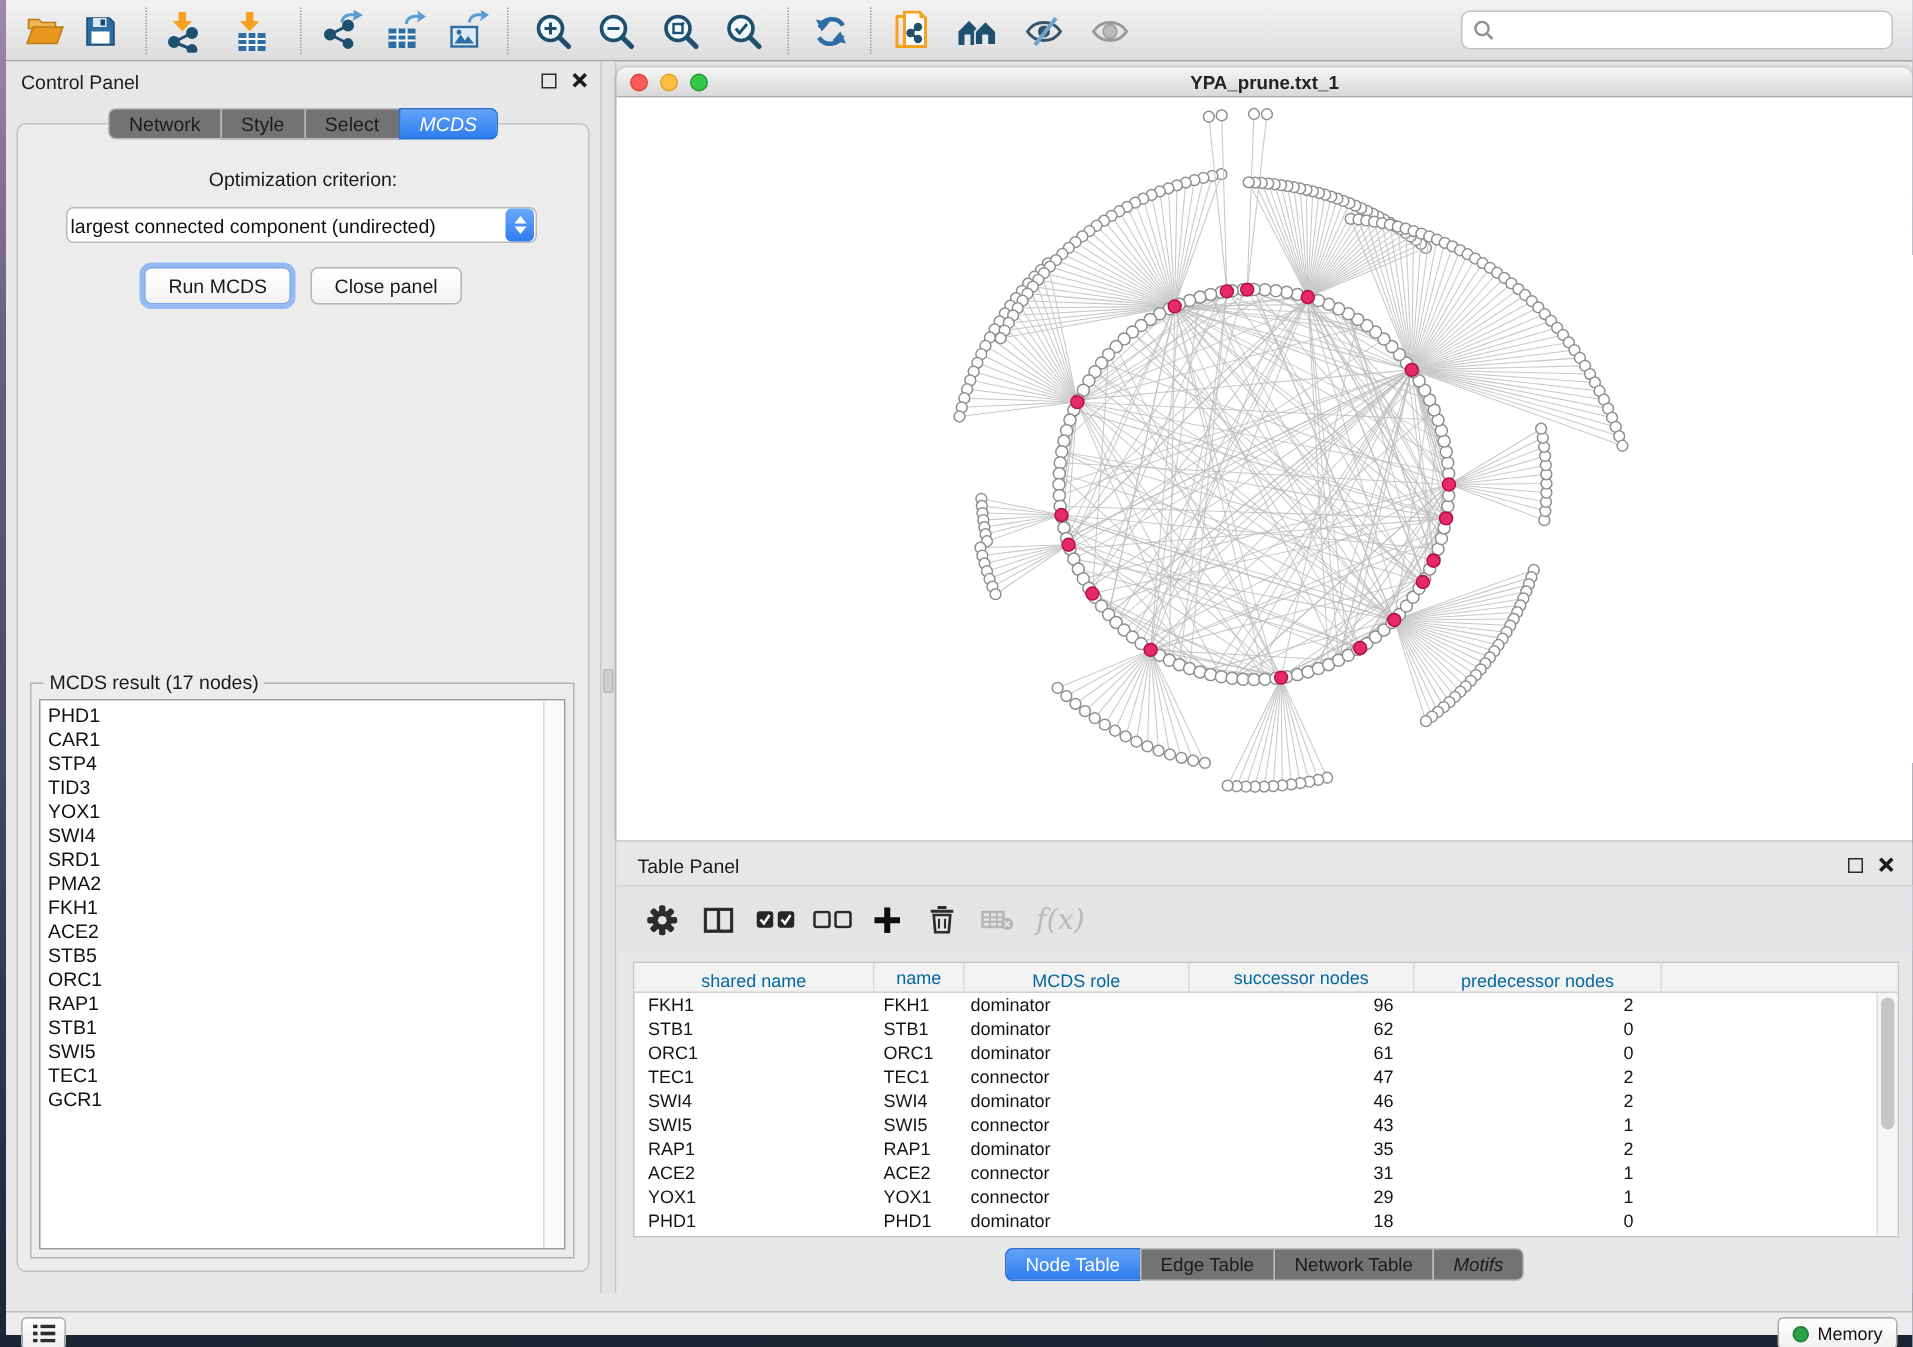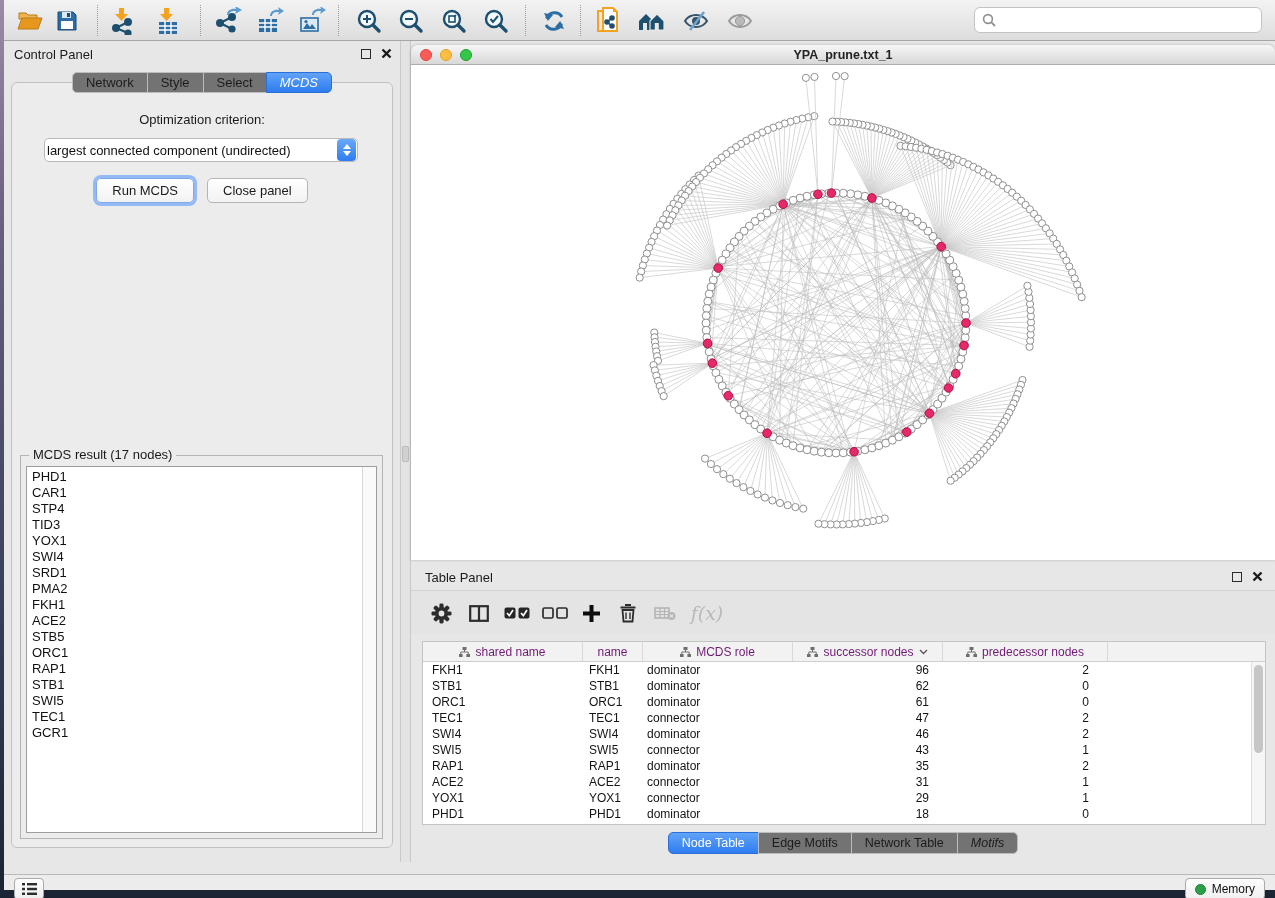--- a/index.html
+++ b/index.html
@@ -76,22 +76,22 @@
 
   
   .table-panel { position:absolute; left:0; right:0; top:521px; bottom:0; background:#e7e7e7; }
   .tp-titlebar { position:absolute; left:0; right:0; top:0; height:28px; }
   .tp-toolbar { position:absolute; left:0; right:0; top:28px; height:44px; background:#e4e4e4; border-top:1px solid #d2d2d2; }
   .tp-ibtn { position:absolute; top:7px; width:32px; height:30px; display:flex; align-items:center; justify-content:center; cursor:default; }
   .fx { font-family:"DejaVu Serif", serif; font-style:italic; font-size:19px; color:#b9b9b9; }
 
   .tablewrap { position:absolute; left:11px; right:9px; top:79px; height:184px; background:#ffffff; border:1px solid #c4c4c4; }
   .thead { position:absolute; left:0; right:0; top:0; height:20px; background:#f2f2f2; border-bottom:1px solid #cfcfcf; display:flex; }
-  .th { display:flex; align-items:center; justify-content:center; gap:5px; font-size:12px; color:#701a75;
-    border-right:1px solid #d9d9d9; position:relative; cursor:default; }
+  .th { display:flex; align-items:center; justify-content:center; gap:5px; font-size:12px; color:#0369a1;
+    border-right:1px solid #d9d9d9; position:relative; cursor:default;flex-direction:column; }
   .tbody { position:absolute; left:0; right:14px; top:20px; bottom:0; overflow:hidden; }
   .trow { display:flex; height:16px; cursor:default; }
   .tc { font-size:12px; color:#141414; line-height:16px; white-space:nowrap; overflow:hidden; }
   .c0 { width:160px; padding-left:9px; }
   .c1 { width:60px;  padding-left:6px; }
   .c2 { width:150px; padding-left:4px; }
   .c3 { width:150px; text-align:right; padding-right:14px; }
   .c4 { width:165px; text-align:right; padding-right:19px; }
   .c5 { flex:1; }
   .tb-scroll { position:absolute; right:0; top:20px; bottom:0; width:14px; background:#f6f6f6; border-left:1px solid #ddd; }
@@ -1329,21 +1329,21 @@
               </div>
 
           </div>
           <div class="tb-scroll">
             <div class="tb-thumb"></div>
           </div>
         </div>
 
         <div class="tp-tabs">
           <div class="seg active">Node Table</div>
-          <div class="seg">Edge Motifs</div>
+          <div class="seg">Edge Table</div>
           <div class="seg">Network Table</div>
           <div class="seg">Motifs</div>
         </div>
       </div>
     </div>
   </div>
 
   <div class="status-bar">
     <div class="sb-left">
       <svg width="15" height="12" viewBox="0 0 15 12">

